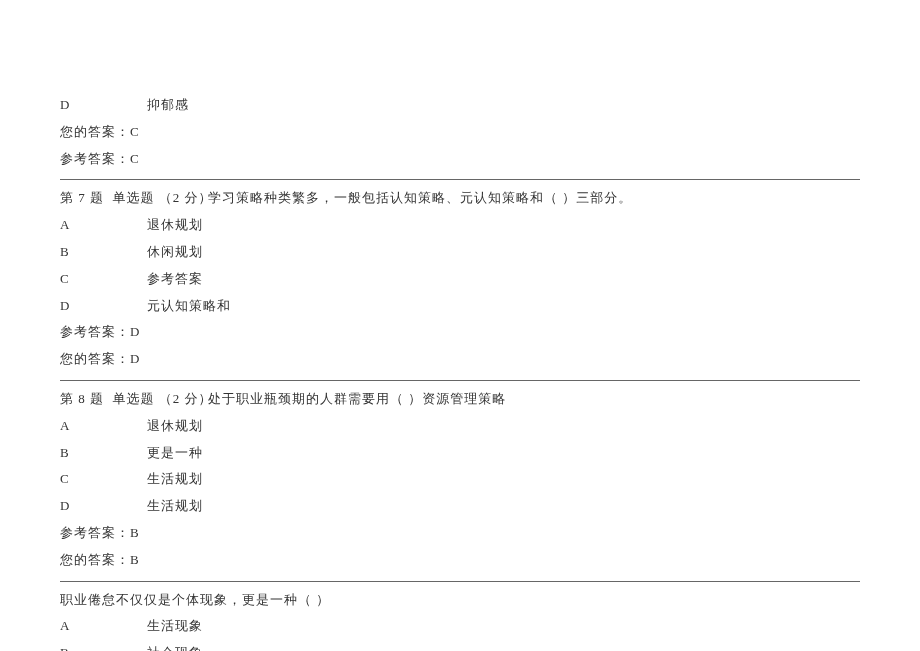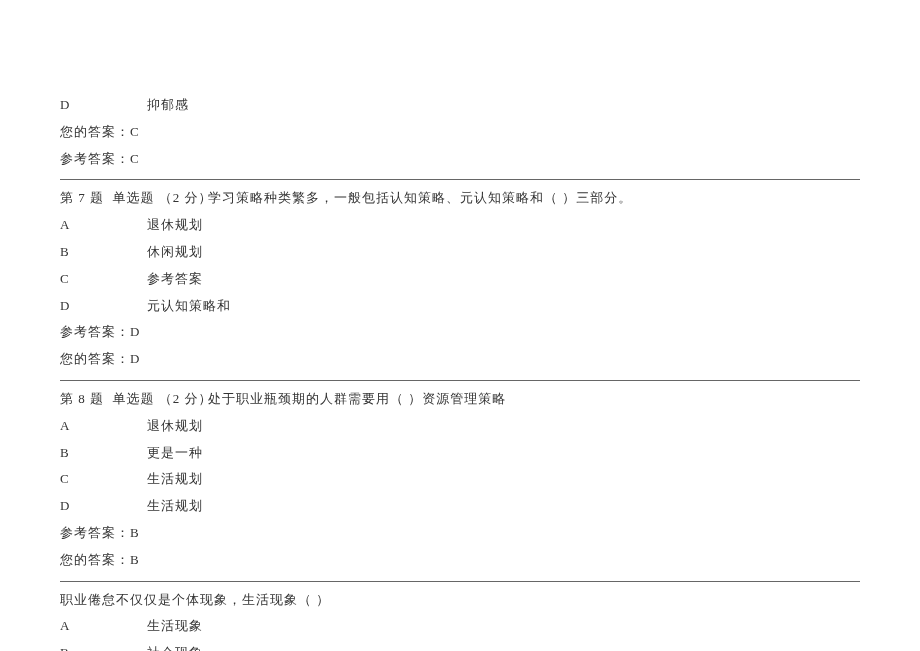--- a/index.html
+++ b/index.html
@@ -136,21 +136,21 @@
   </div>
   <div class="answer-line">
     <span>您的答案：</span><span>B</span>
   </div>
 </div>
 
 <hr class="divider">
 
 <div class="block">
   <div class="question-header">
-    <span class="question-stem">职业倦怠不仅仅是个体现象，生活现象（  ）</span>
+    <span class="question-stem">职业倦怠不仅仅是个体现象，更是一种（  ）</span>
   </div>
   <div class="option-row">
     <span class="option-letter">A</span>
     <span class="option-text">生活现象</span>
   </div>
   <div class="option-row">
     <span class="option-letter">B</span>
     <span class="option-text">社会现象</span>
   </div>
 

